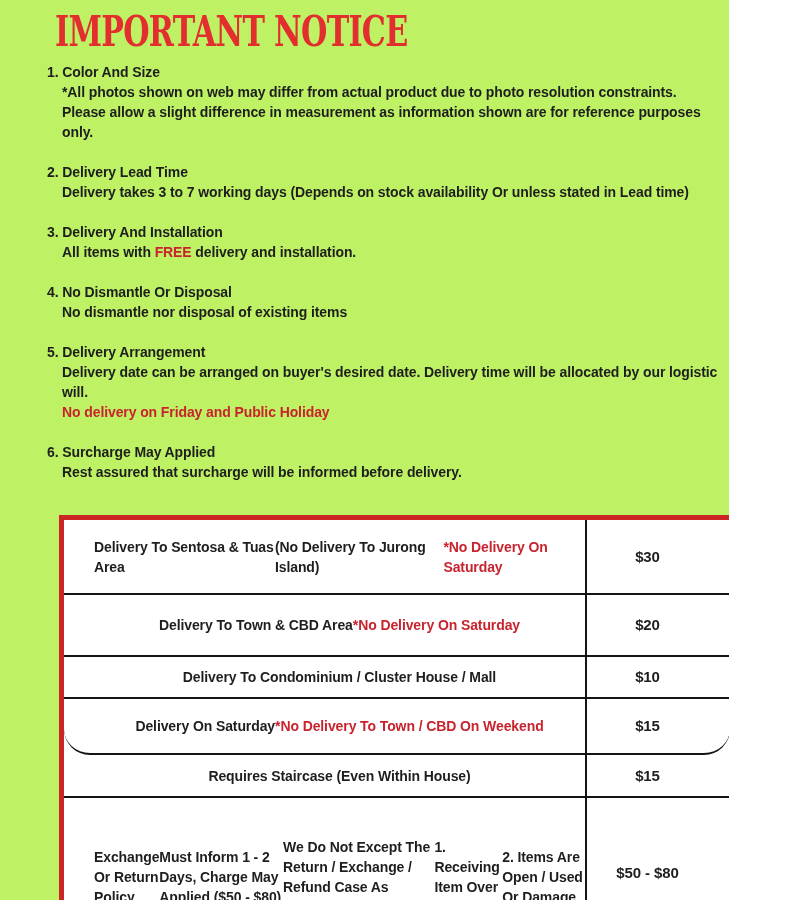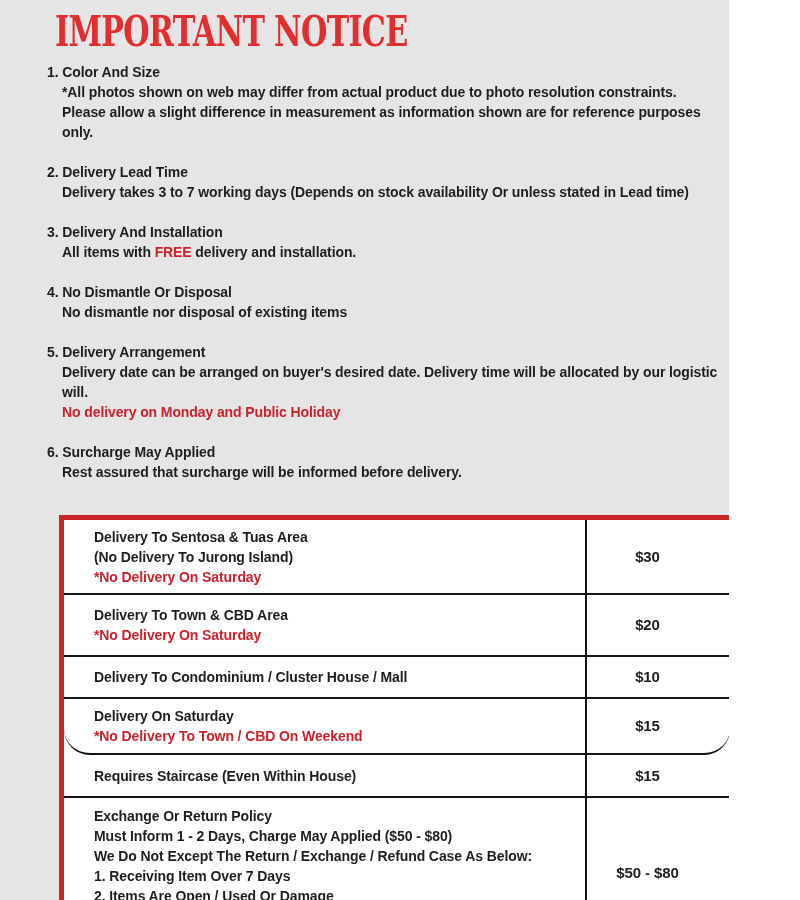--- a/index.html
+++ b/index.html
@@ -1,19 +1,19 @@
 <!DOCTYPE html>
 <html><head>
 <meta charset="utf-8">
 <style>
   html,body{margin:0;padding:0;}
   .page{
     position:relative;
     width:729px;height:900px;
-    background:#e5e5e5;
+    background:#bef264;
     overflow:hidden;
     font-family:"Liberation Sans",sans-serif;
     font-weight:bold;
     color:#1e1e1e;
     font-size:14px;
     letter-spacing:-0.1px;
     line-height:20px;
   }
   .title{
     position:absolute;top:10px;left:55px;
@@ -47,22 +47,23 @@
     display:flex;
     box-sizing:border-box;
     border-bottom:2px solid #141414;
   }
   .tcell-left{
     box-sizing:border-box;
     width:523px;
     border-right:2px solid #141414;
     padding-left:30px;
     display:flex;
-    flex-direction:column;
+    flex-direction:row;
     justify-content:center;
+    align-items:center;
   }
   .tcell-left.top-align{justify-content:flex-start;padding-top:8px;}
   .tcell-right{
     flex:1;
     display:flex;
     align-items:center;
     justify-content:center;
     padding-right:22px;
     font-size:15px;
   }
@@ -97,21 +98,21 @@
 
     <div class="section">
       <div class="heading">4. No Dismantle Or Disposal</div>
       <div class="line">No dismantle nor disposal of existing items</div>
     </div>
 
     <div class="section">
       <div class="heading">5. Delivery Arrangement</div>
       <div class="line">Delivery date can be arranged on buyer's desired date. Delivery time will be allocated by our logistic</div>
       <div class="line">will.</div>
-      <div class="line red">No delivery on Monday and Public Holiday</div>
+      <div class="line red">No delivery on Friday and Public Holiday</div>
     </div>
 
     <div class="section">
       <div class="heading">6. Surcharge May Applied</div>
       <div class="line">Rest assured that surcharge will be informed before delivery.</div>
     </div>
 
   </div>
 
   <div class="stable">

